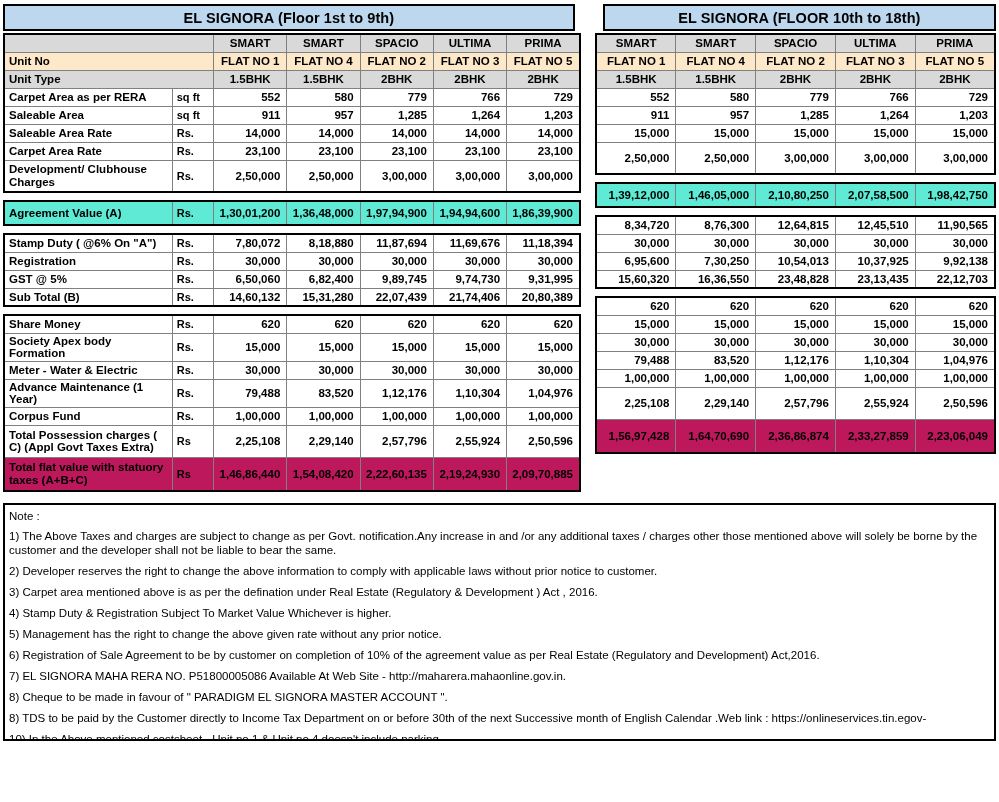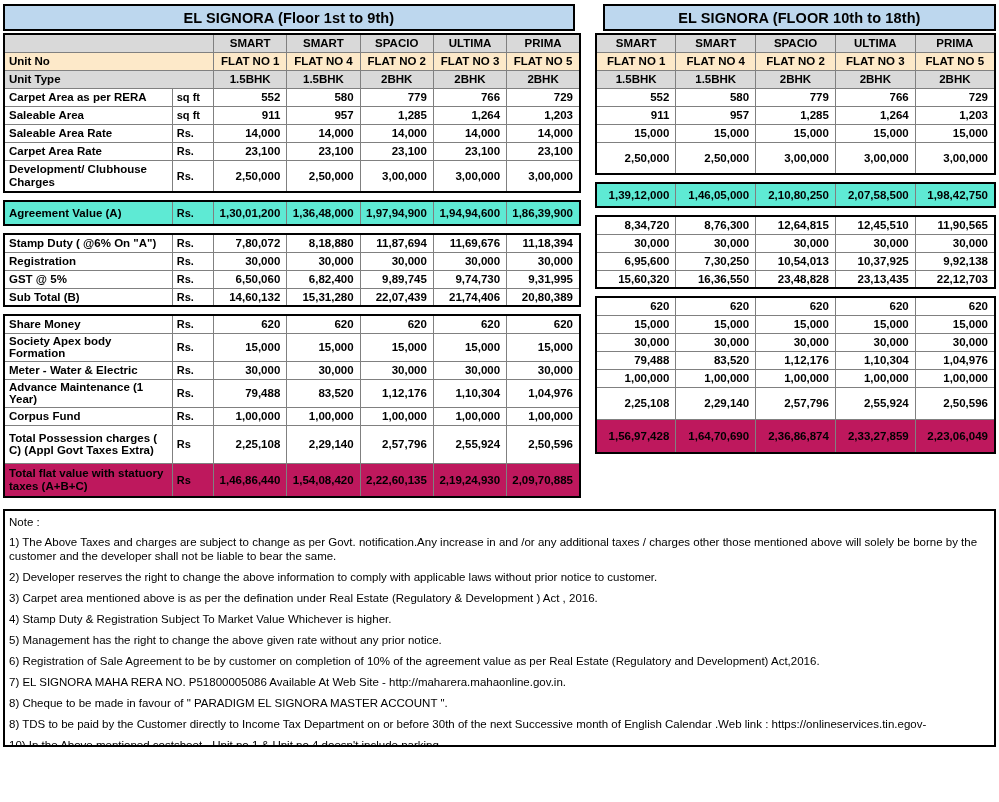--- a/index.html
+++ b/index.html
@@ -339,21 +339,21 @@
         <tr>
           <td class="lbl tb-l">Corpus Fund</td>
           <td class="unit">Rs.</td>
           <td class="num">1,00,000</td>
           <td class="num">1,00,000</td>
           <td class="num">1,00,000</td>
           <td class="num">1,00,000</td>
           <td class="num tb-r">1,00,000</td>
         </tr>
         <tr>
-          <td class="lbl two-line tb-l" style="height:38px">Total Possession charges ( C) (Appl Govt Taxes Extra)</td>
+          <td class="lbl two-line tb-l" style="height:32px">Total Possession charges ( C) (Appl Govt Taxes Extra)</td>
           <td class="unit">Rs</td>
           <td class="num">2,25,108</td>
           <td class="num">2,29,140</td>
           <td class="num">2,57,796</td>
           <td class="num">2,55,924</td>
           <td class="num tb-r">2,50,596</td>
         </tr>
 
         <tr class="tb-bot">
           <td class="lbl two-line fill-green tb-l" style="height:34px">Total flat value with statuory taxes (A+B+C)</td>

